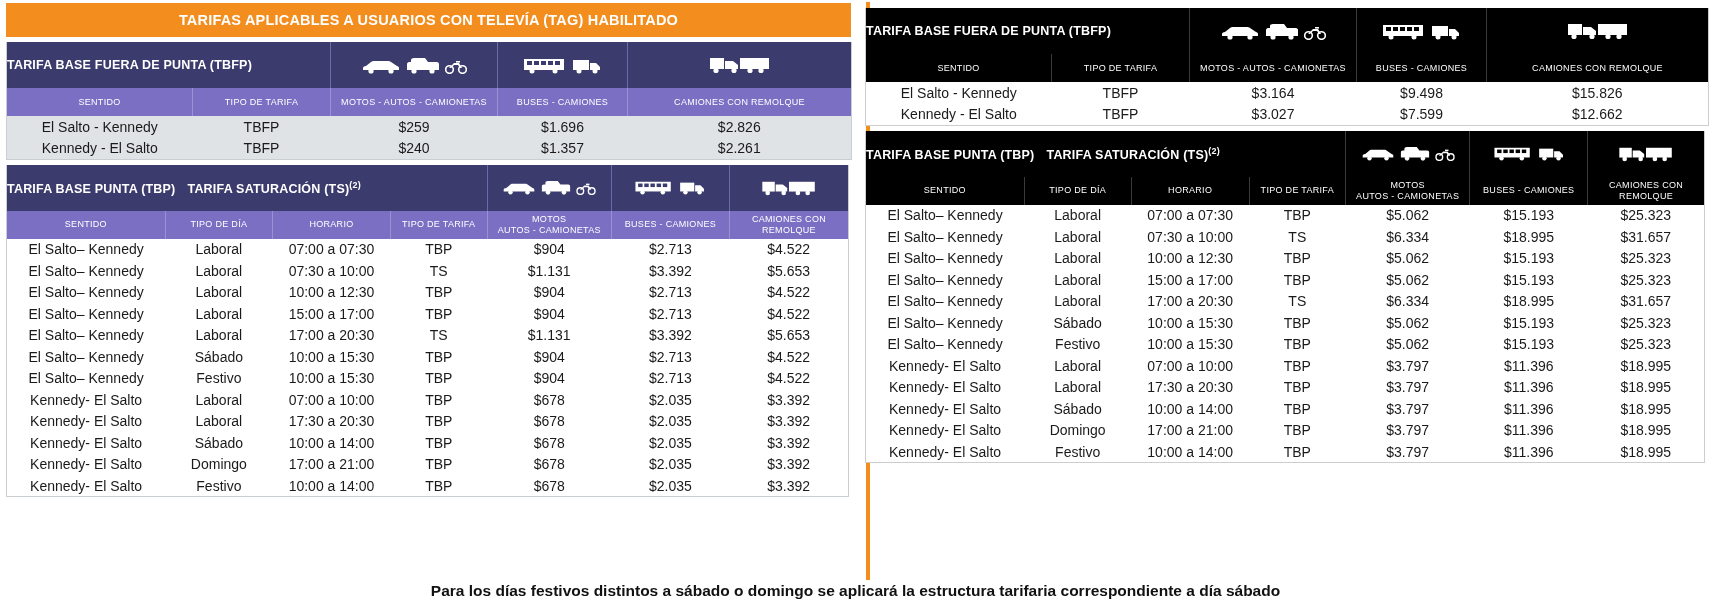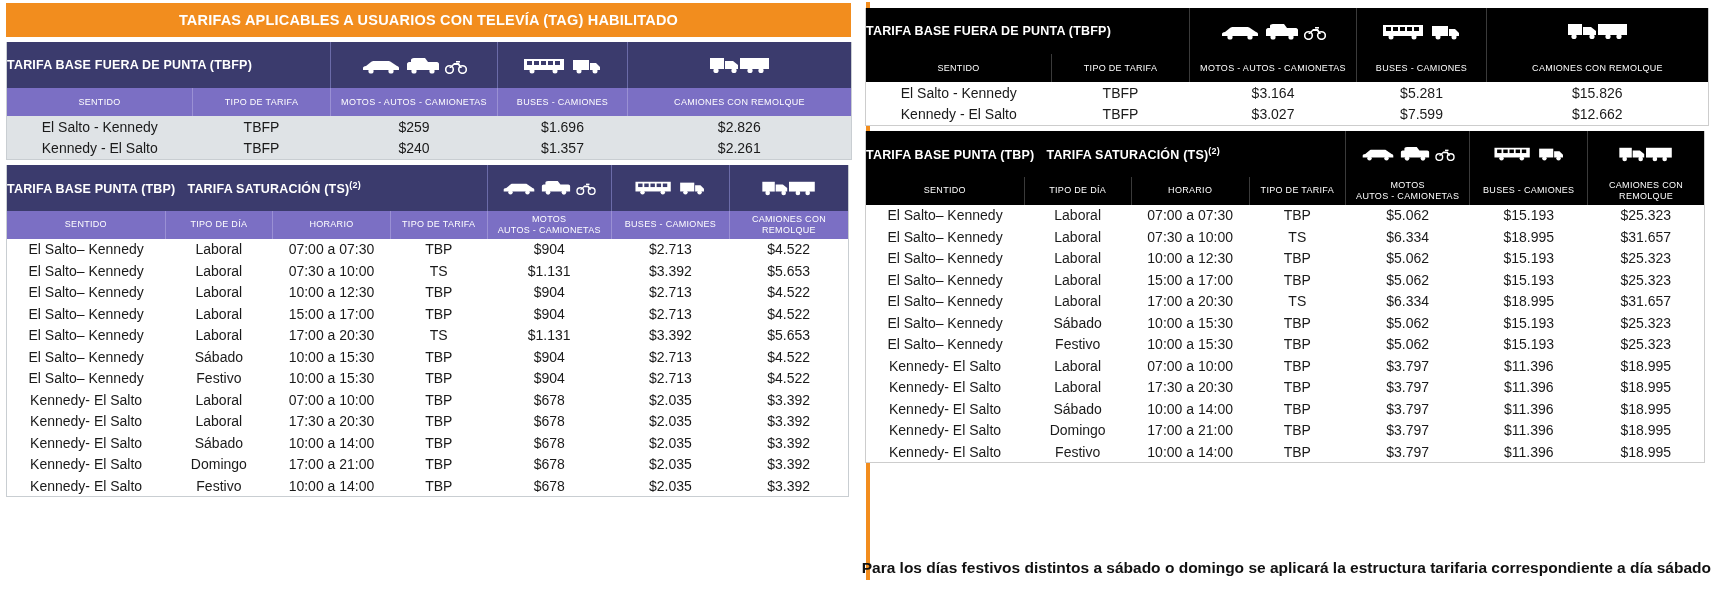--- a/index.html
+++ b/index.html
@@ -116,23 +116,23 @@
   .tbl-tbp.left-tbl  { border: 1px solid #c9ced2; border-top: none; }
   .tbl-tbp.right-tbl { border: 1px solid #cdcdcd; border-top: none; }
 
   
   .veh { display: flex; align-items: flex-end; justify-content: center; gap: 5px; }
   .veh svg { display: block; }
 
   
   .footnote {
     position: absolute;
-    left: 0; top: 559px;
+    left: 0; top: 582px;
     width: 1711px;
-    text-align: right;
+    text-align: center;
     font-size: 15.5px;
     font-weight: bold;
     color: #111;
   }
 </style>
 </head>
 <body>
 
 <div class="page">
 
@@ -511,21 +511,21 @@
             <td>SENTIDO</td>
             <td>TIPO DE TARIFA</td>
             <td>MOTOS - AUTOS - CAMIONETAS</td>
             <td>BUSES - CAMIONES</td>
             <td>CAMIONES CON REMOLQUE</td>
           </tr>
           <tr class="body-row">
             <td>El Salto - Kennedy</td>
             <td>TBFP</td>
             <td>$3.164</td>
-            <td>$5.281</td>
+            <td>$9.498</td>
             <td>$15.826</td>
           </tr>
           <tr class="body-row">
             <td>Kennedy - El Salto</td>
             <td>TBFP</td>
             <td>$3.027</td>
             <td>$7.599</td>
             <td>$12.662</td>
           </tr>
         </tbody>

